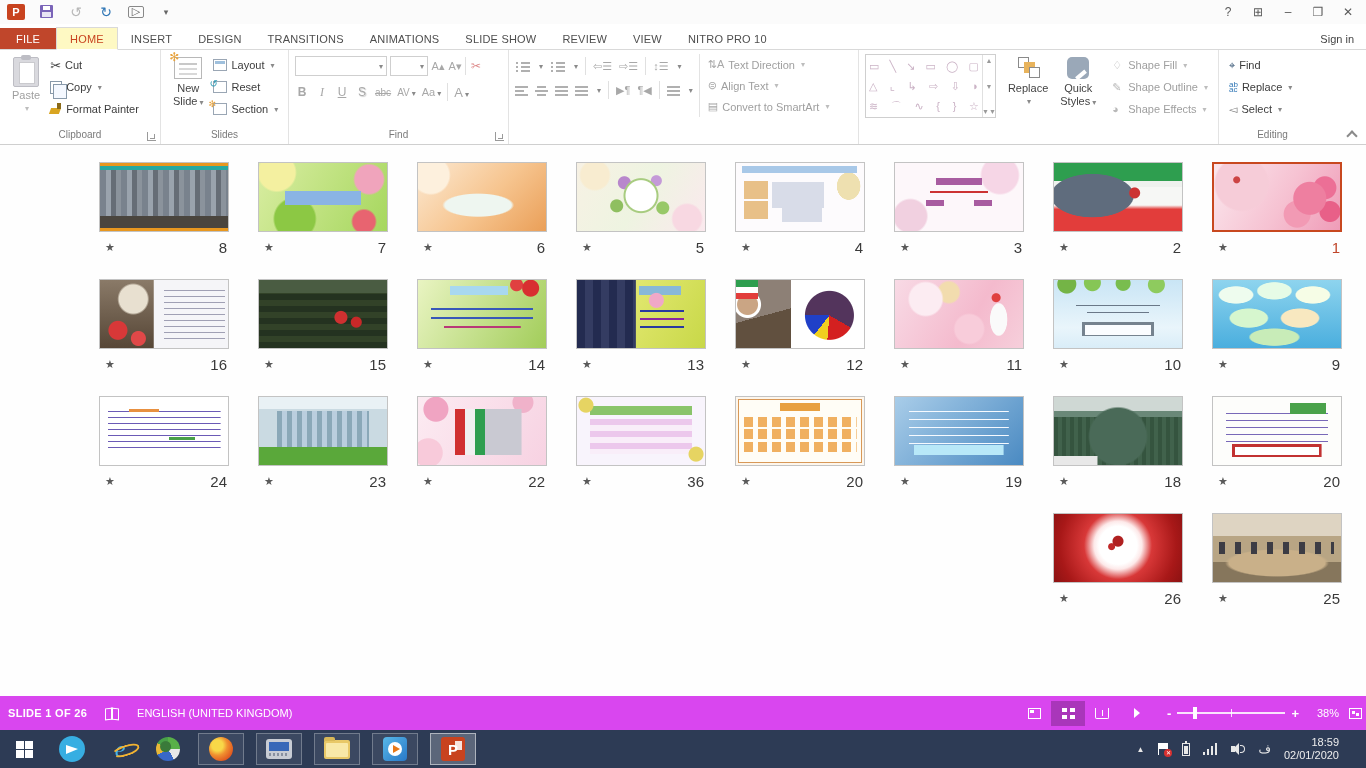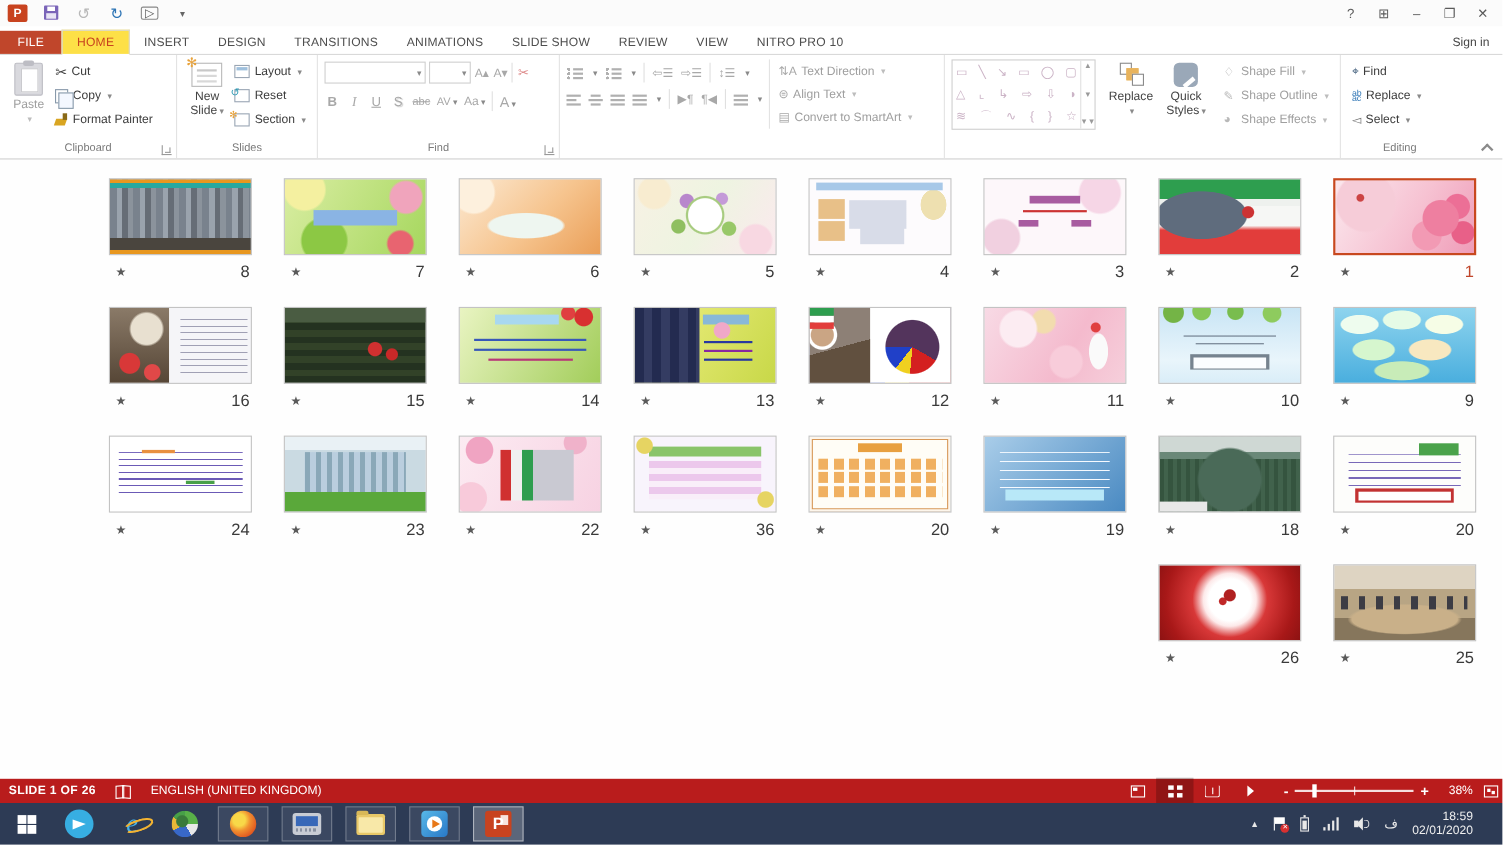--- a/index.html
+++ b/index.html
@@ -19,21 +19,21 @@
   .present-glyph { font-size:11px; color:#555; border:1px solid #888; border-radius:2px; width:16px; height:12px; display:flex; align-items:center; justify-content:center; }
   .qat-more { font-size:9px; color:#666; }
   .title-text { position:absolute; left:0; right:0; text-align:center; font-size:12px; color:#444; }
   .winbtns { margin-left:auto; display:flex; align-items:center; gap:2px; padding-right:4px; z-index:2; }
   .winbtn { width:28px; height:20px; display:flex; align-items:center; justify-content:center; font-size:12px; color:#5a5a5a; }
 
   
   .tabrow { height:26px; background:#fff; display:flex; align-items:flex-end; border-bottom:1px solid #d9d9d9; position:relative; }
   .rtab { padding:5px 13px 4px; font-size:11px; letter-spacing:.2px; color:#4e4e4e; cursor:default; }
   .rtab.file { background:#C0462B; color:#fff; padding:5px 16px 4px; }
-  .rtab.active { background:#fde047; color:#C8431F; border:1px solid #d9d9d9; border-bottom:1px solid #fff; margin-bottom:-1px;margin-top:46px; }
+  .rtab.active { background:#fef9c3; color:#C8431F; border:1px solid #d9d9d9; border-bottom:1px solid #fff; margin-bottom:-1px;margin-top:46px; }
   .signin { position:absolute; right:12px; bottom:4px; font-size:11px; color:#444; }
 
   
   .ribbon { height:95px; background:#fff; border-bottom:1px solid #cfcfcf; display:flex; align-items:stretch; position:relative; }
   .group { display:flex; flex-direction:column; position:relative; padding:2px 2px 0; }
   .group + .group { border-left:1px solid #e3e3e3; }
   .gbody { flex:1; display:flex; align-items:flex-start; padding:2px 4px 0; }
   .glabel { height:17px; font-size:10px; color:#7a7a7a; text-align:center; position:relative; line-height:15px; }
   .launcher { position:absolute; right:2px; bottom:3px; width:9px; height:9px; border-left:1px solid #9a9a9a; border-bottom:1px solid #9a9a9a; }
   .launcher:after { content:""; position:absolute; right:1px; bottom:1px; width:4px; height:4px; border-right:1px solid #9a9a9a; border-bottom:1px solid #9a9a9a; }
@@ -313,21 +313,21 @@
     radial-gradient(ellipse 52px 14px at 50% 72%, #c9b089 0 92%, transparent),
     linear-gradient(180deg, #ded4c2 0 32%, #b8a584 32% 70%, #86765c 70%);
     background-size:90% 12px, auto, auto;
     background-position:50% 50%, 0 0, 0 0; }
   .s26 { background-image:
     radial-gradient(circle at 50% 40%, #b02020 0 5px, transparent 6px),
     radial-gradient(circle at 45% 48%, #c02828 0 3px, transparent 4px),
     radial-gradient(circle at 50% 46%, #ffffff 0 19px, #fde9e9 24px, #d83838 34px, #a81818 58px, #8c1212 100%); }
 
   
-  .statusbar { height:22px; background:#b91c1c; color:#fff; display:flex; align-items:center; font-size:11px; }
+  .statusbar { height:34px; background:#d946ef; color:#fff; display:flex; align-items:center; font-size:11px; }
   .sb-left { display:flex; align-items:center; gap:18px; padding-left:8px; }
   .sb-slideinfo { font-weight:bold; letter-spacing:.3px; }
   .book-ic { width:14px; height:11px; position:relative; }
   .book-ic:before, .book-ic:after { content:""; position:absolute; top:0; width:6px; height:10px; border:1px solid #fff; background:transparent; }
   .book-ic:before { left:0; transform:skewY(-6deg); }
   .book-ic:after { right:0; transform:skewY(6deg); }
   .sb-right { margin-left:auto; display:flex; align-items:center; gap:0; padding-right:4px; }
   .viewbtn { width:34px; height:25px; display:flex; align-items:center; justify-content:center; }
   .viewbtn.active { background:rgba(0,0,0,.22); }
   .v-normal { width:13px; height:11px; border:1px solid #fff; position:relative; }

